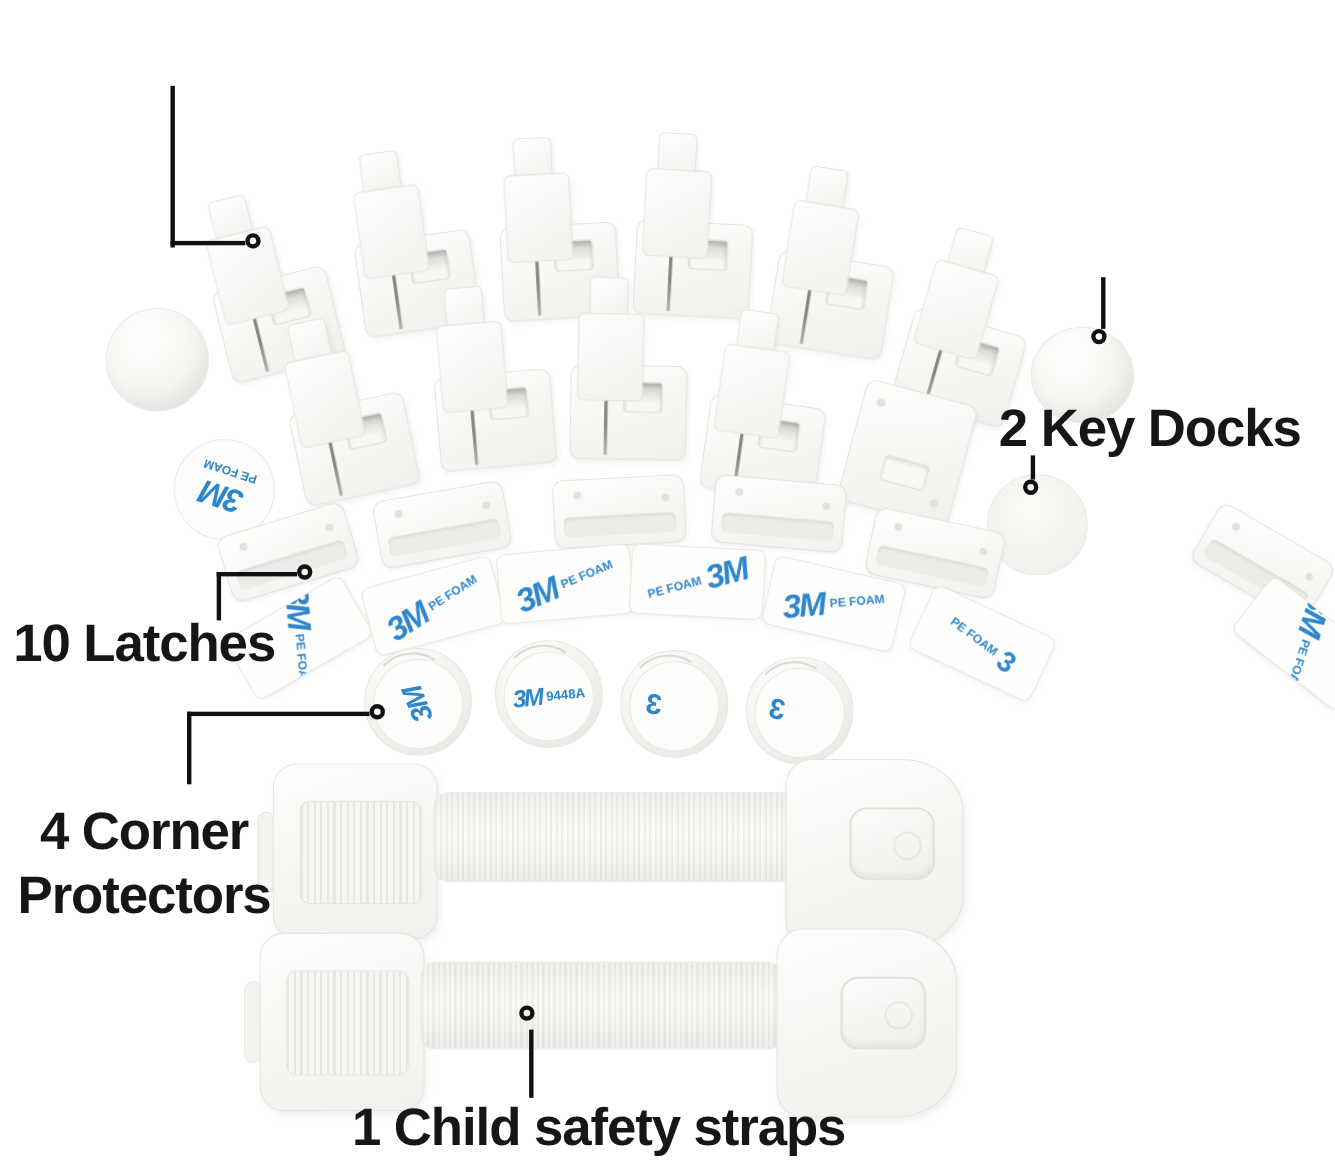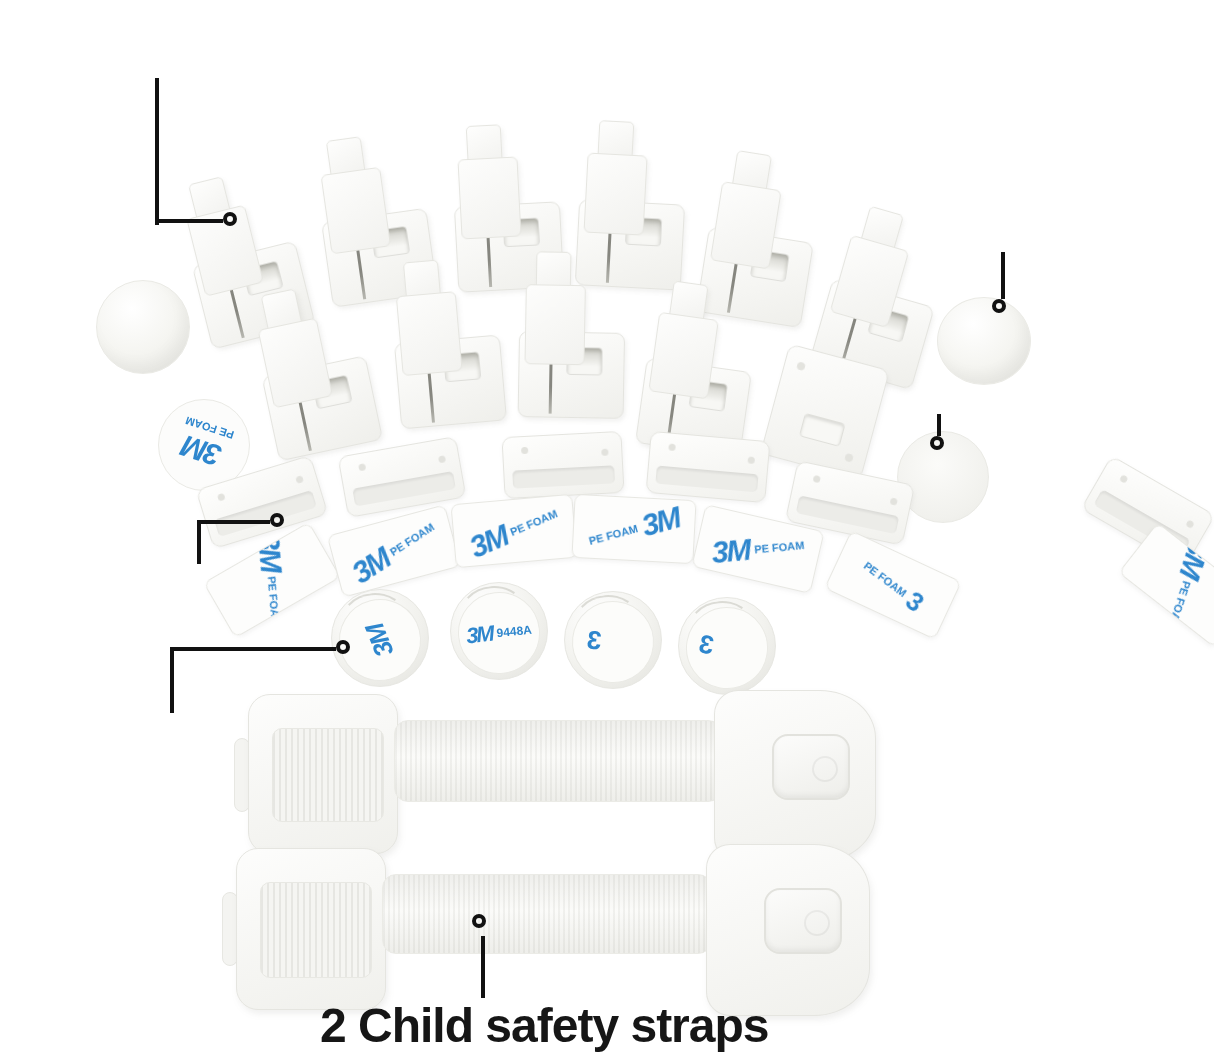--- a/index.html
+++ b/index.html
@@ -270,18 +270,21 @@
   <div class="pline" style="left:197px;top:520px;width:4px;height:44px;"></div>
   <div class="pdot" style="left:270px;top:513px;"></div>
 
   <div class="pline" style="left:170px;top:647px;width:166px;height:4px;"></div>
   <div class="pline" style="left:170px;top:647px;width:4px;height:66px;"></div>
   <div class="pdot" style="left:336px;top:640px;"></div>
 
   <div class="pdot" style="left:472px;top:914px;"></div>
   <div class="pline" style="left:481px;top:936px;width:4px;height:62px;"></div>
 
+  <div class="lbl" style="left:908px;top:364px;">2 Key Docks</div>
+  <div class="lbl" style="left:12px;top:560px;">10 Latches</div>
   <div class="lbl center" style="left:0px;top:728px;width:262px;">
-    <br>
-  </div>
-  <div class="lbl" style="left:320px;top:1000px;">2 Child safety straps</div>
+    <span>4 Corner</span><br>
+    <span>Protectors</span>
+  </div>
+  <div class="lbl" style="left:320px;top:1000px;">1 Child safety straps</div>
 
 </div>
 
 </body></html>

